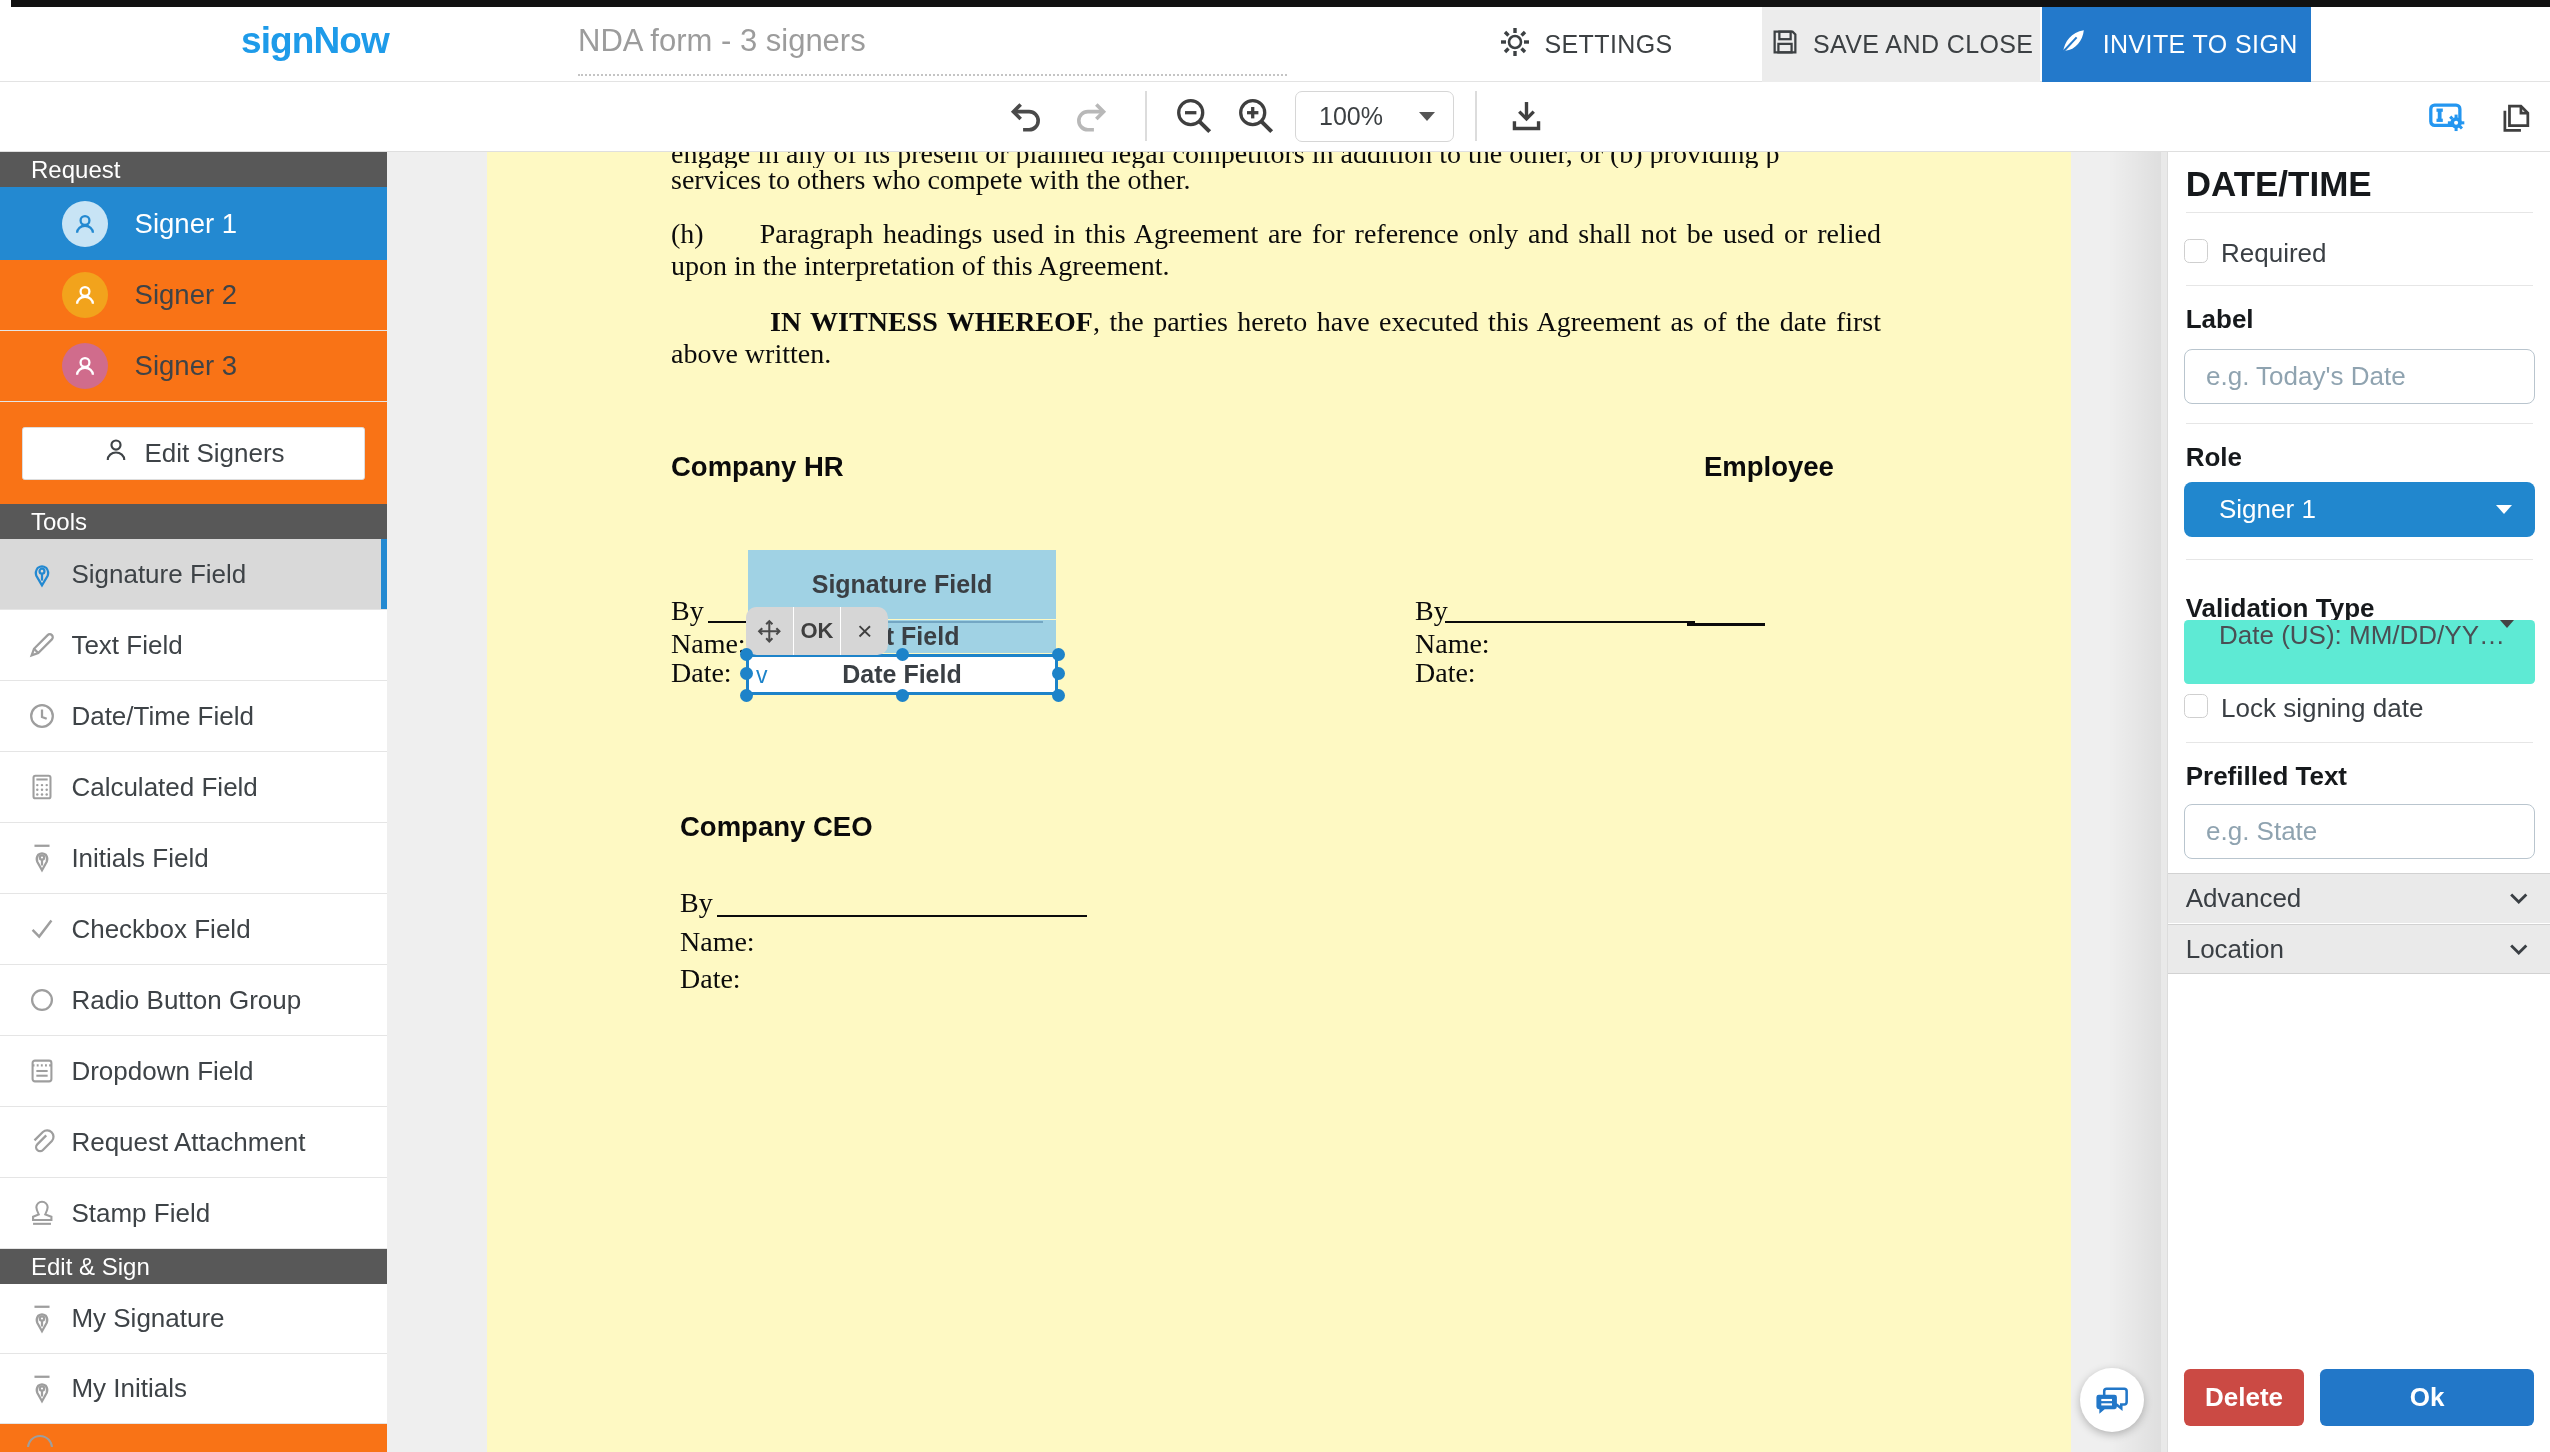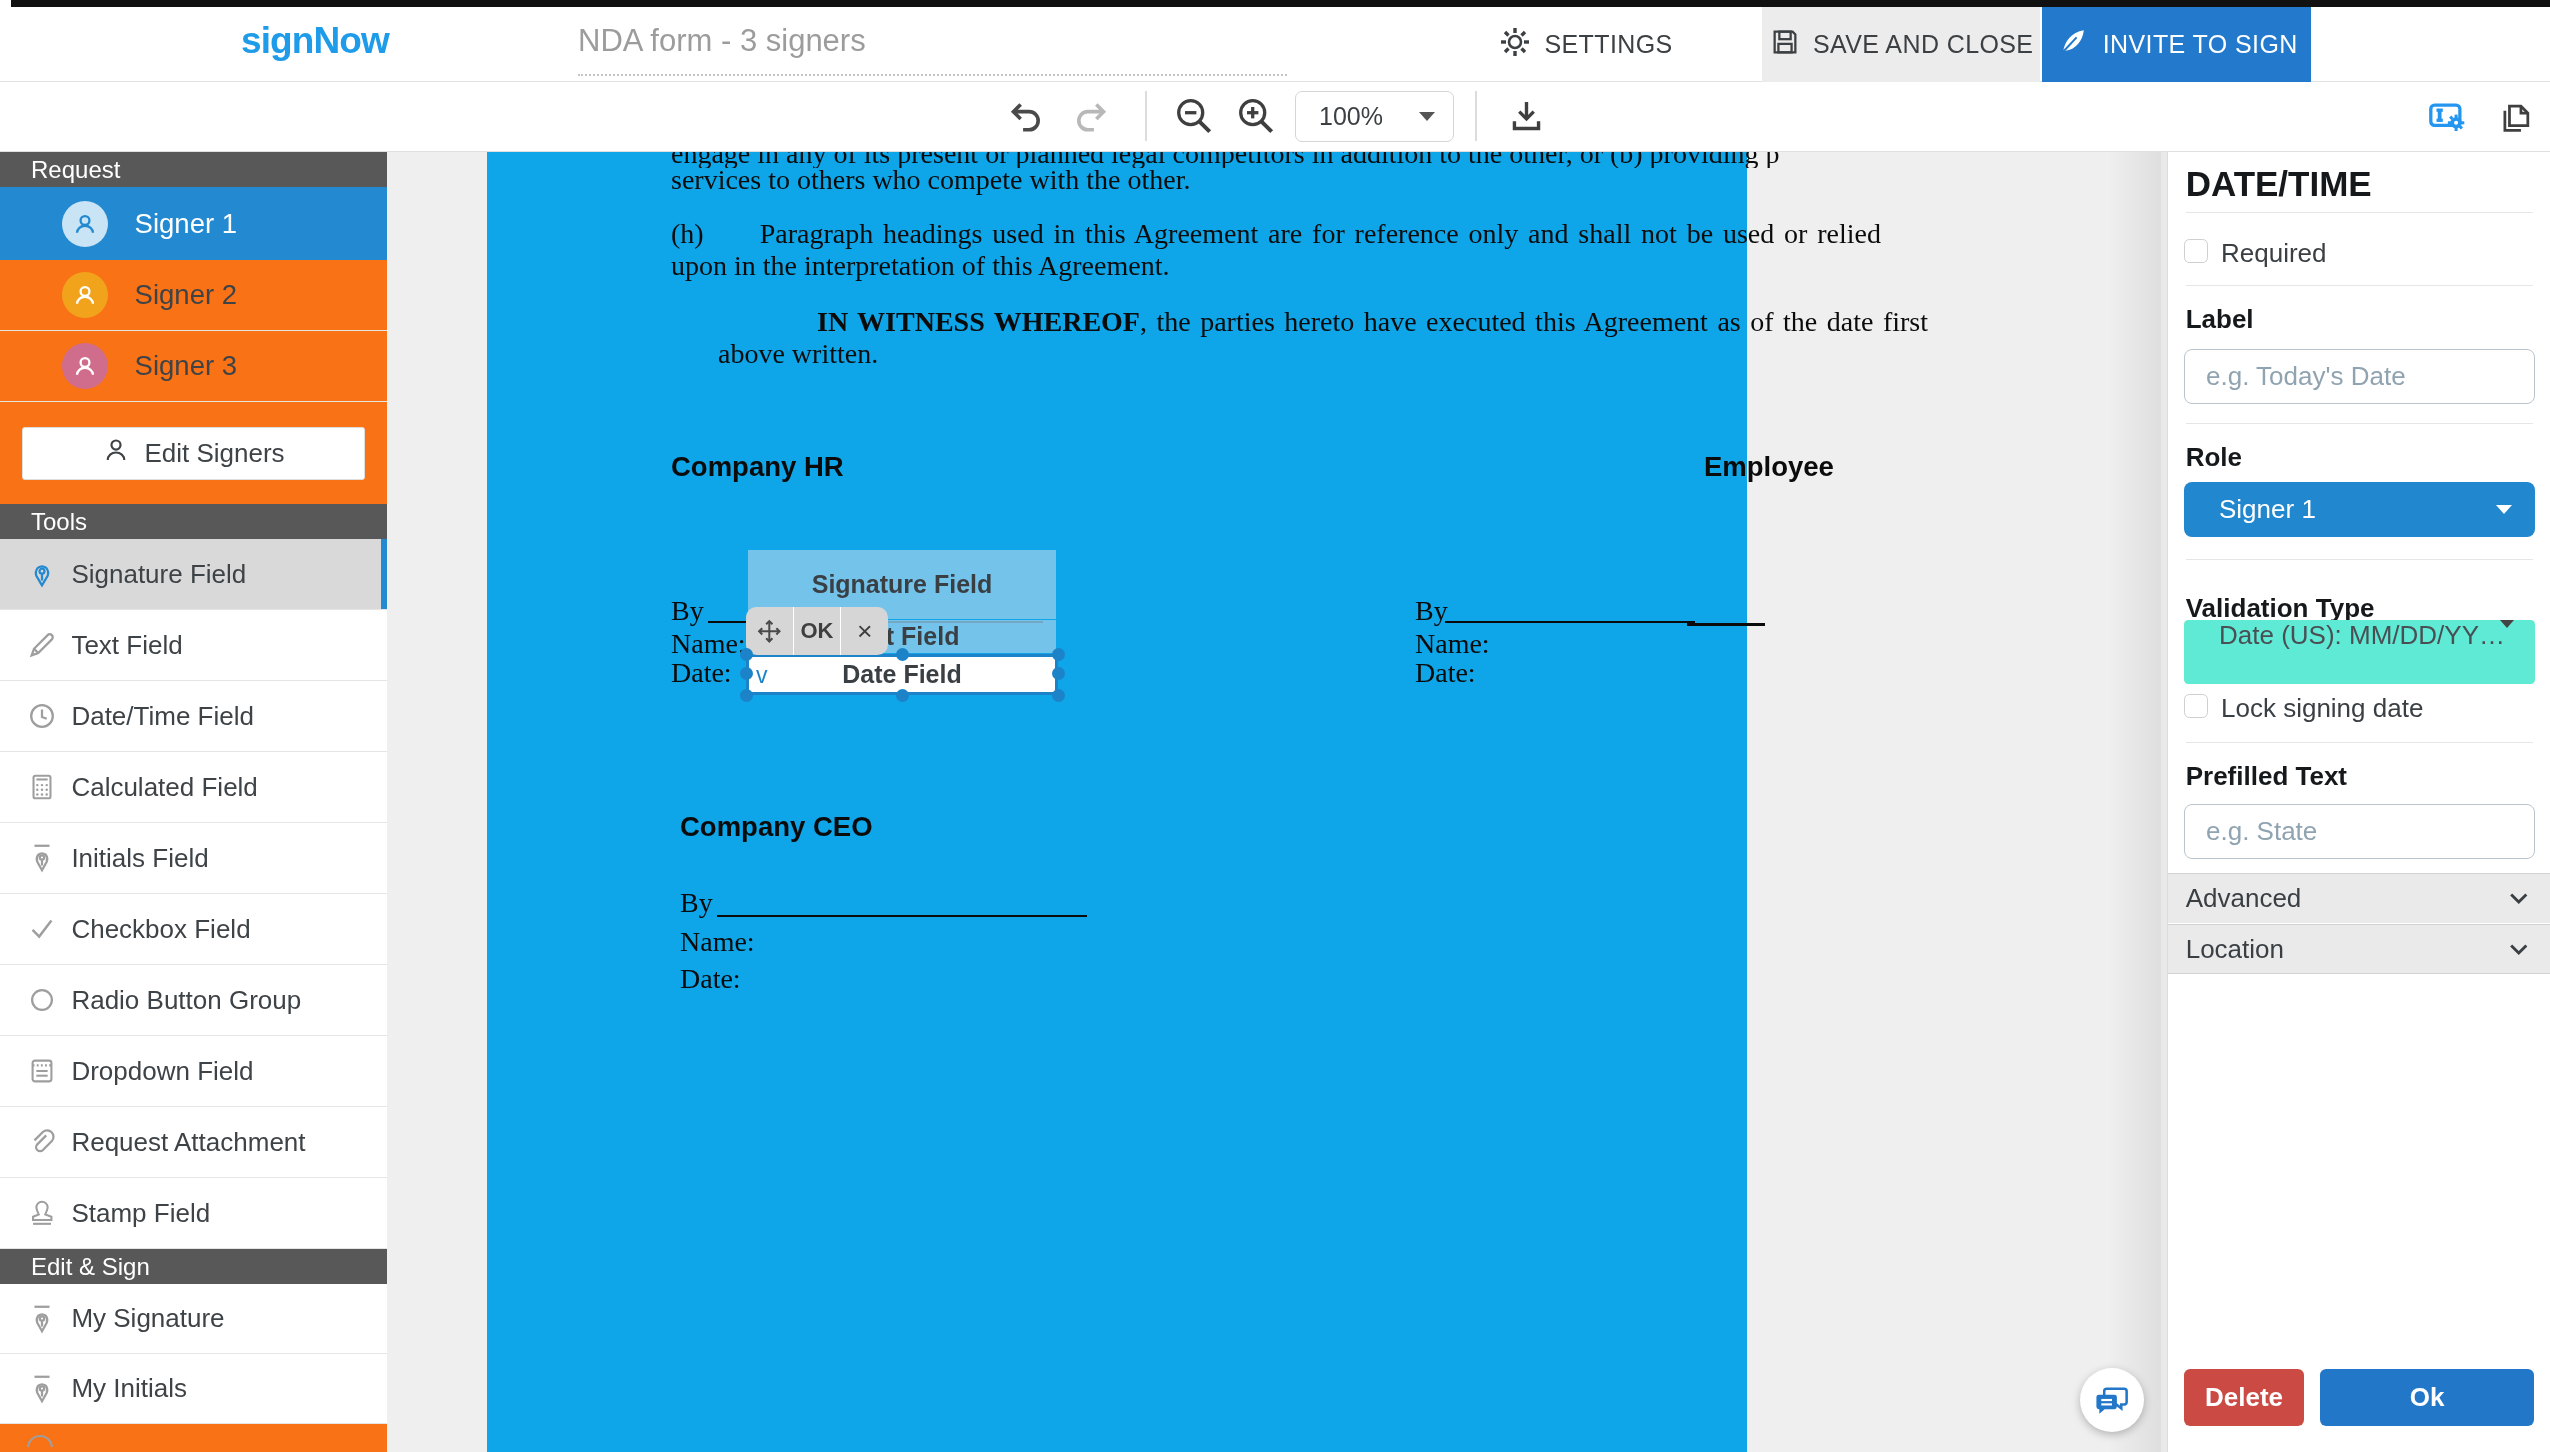--- a/index.html
+++ b/index.html
@@ -59,21 +59,21 @@
                   justify-content:center; gap:14px; font-size:26px; color:#3E4347; cursor:pointer; }
   #partial-row { position:relative; height:23px; overflow:hidden; }
   #partial-circle { position:absolute; left:26.6px; top:10.6px; width:26.6px; height:26.6px;
                     border:2.7px solid #9E9E9E; border-radius:50%; }
 
   
   #docarea { position:absolute; left:387px; top:152px; width:1774px; height:1300px;
              background:#EFEFEF; z-index:10; overflow:hidden; }
   #docarea::after { content:""; position:absolute; right:0; top:0; width:53px; height:100%;
                     background:linear-gradient(to right, rgba(0,0,0,0), rgba(0,0,0,0.07)); }
-  #page { position:absolute; left:100px; top:0; width:1260px; height:1300px; background:#0ea5e9; }
+  #page { position:absolute; left:100px; top:0; width:1584px; height:1300px; background:#fef9c3; }
   .serif { font-family:"Liberation Serif", serif; color:#0b0b0b; }
   .docp { position:absolute; font-size:28px; line-height:32px; text-align:justify; }
   .doch { position:absolute; font-size:27.5px; font-weight:bold; color:#0b0b0b; }
   .uline { position:absolute; height:1.8px; background:#0b0b0b; }
   #clipline { position:absolute; left:184px; top:-14px; width:1328px; height:30px; overflow:hidden;
               font-size:28px; }
 
   
   .ovl { position:absolute; background:rgba(139,201,235,0.82); display:flex; align-items:center;
          justify-content:center; cursor:move; }
@@ -429,21 +429,21 @@
 
 <div id="docarea">
   <div id="page">
 
     <div id="clipline" class="serif">engage in any of its present or planned legal competitors in addition to the other, or (b) providing p</div>
 
     <p class="docp serif" style="left:184px; top:11.5px; width:1210px;">services to others who compete with the other.</p>
 
     <p class="docp serif" style="left:184px; top:66px; width:1210px;">(h)  Paragraph headings used in this Agreement are for reference only and shall not be used or relied upon in the interpretation of this Agreement.</p>
 
-    <p class="docp serif" style="left:184px; top:154px; width:1210px; text-indent:99px;margin-left:47px;"><span style="font-weight:bold">IN WITNESS WHEREOF</span><span>, the parties hereto have executed this Agreement as of the date first above written.</span></p>
+    <p class="docp serif" style="left:184px; top:154px; width:1210px; text-indent:99px;"><span style="font-weight:bold">IN WITNESS WHEREOF</span><span>, the parties hereto have executed this Agreement as of the date first above written.</span></p>
 
     <div class="doch" style="left:184px; top:299px;">Company HR</div>
     <div class="doch" style="left:1217px; top:299px;">Employee</div>
 
     <div class="docp serif" style="left:184px; top:443px;">By</div>
     <div class="uline" style="left:221px; top:469px; width:335px;"></div>
     <div class="docp serif" style="left:184px; top:476px;">Name:</div>
     <div class="docp serif" style="left:184px; top:505px;">Date:</div>
 
     <div class="docp serif" style="left:928px; top:443px;">By</div>

